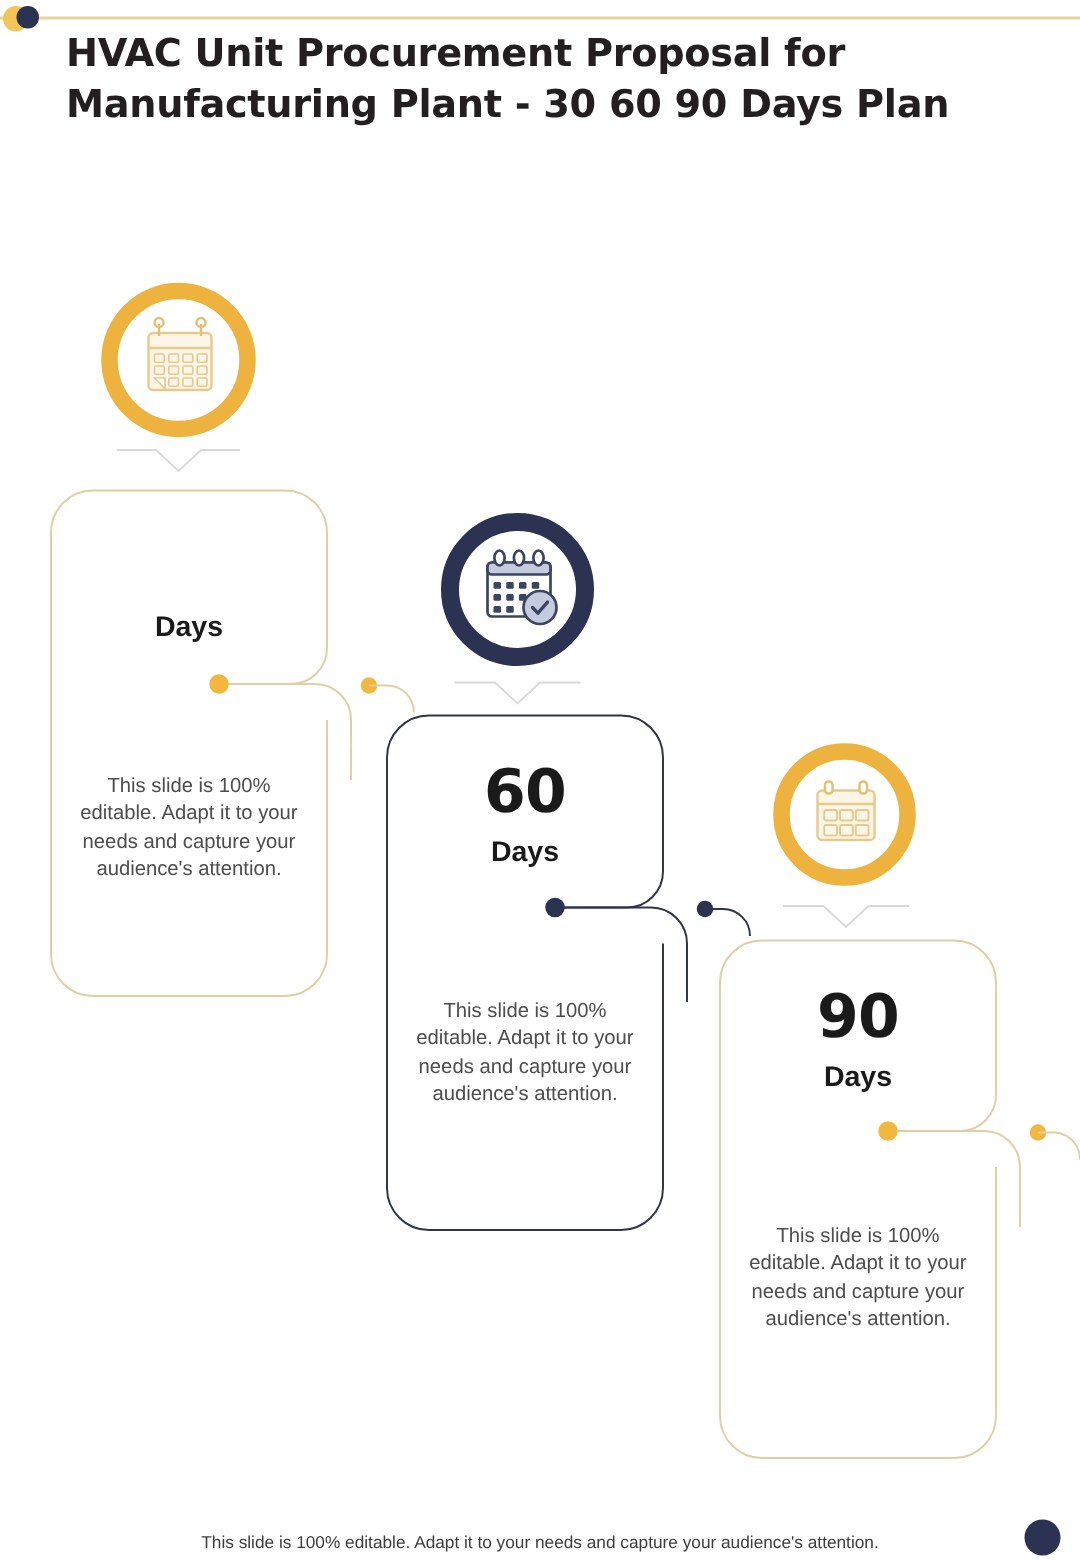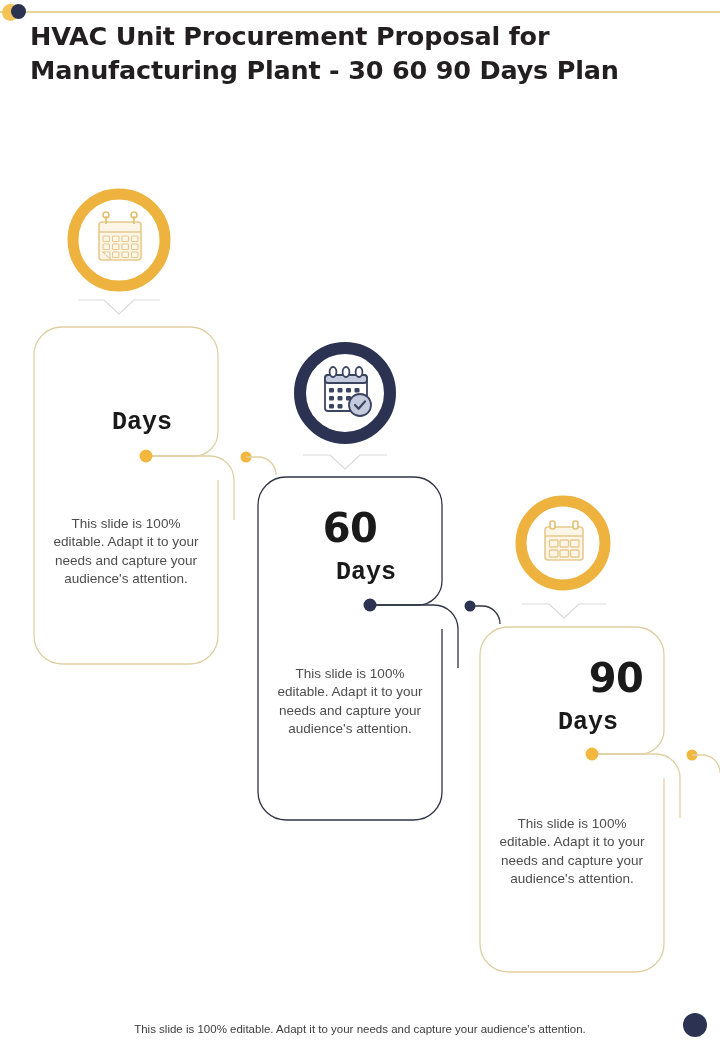--- a/index.html
+++ b/index.html
@@ -18,41 +18,41 @@
   }
   #header-dot-yellow{
     position:absolute;left:2px;top:4px;width:17px;height:17px;
     border-radius:50%;background:#f2c14e;opacity:.95;
   }
   #header-dot-navy{
     position:absolute;left:11px;top:4px;width:15px;height:15px;
     border-radius:50%;background:#2b3252;
   }
   #page-title{
-    position:absolute;left:30px;top:20px;width:640px;
+    position:absolute;left:44px;top:20px;width:640px;
     font-size:25.5px;font-weight:bold;line-height:1.32;
     color:#231f20;letter-spacing:-.2px;
     font-family:"DejaVu Sans", sans-serif;
   }
 
   
   #stage{position:absolute;left:0;top:0;width:720px;height:1040px;}
   #stage svg{position:absolute;left:0;top:0;}
 
   
   .card{position:absolute;box-sizing:border-box;}
   .card .num{
     position:absolute;left:0;width:100%;text-align:center;
     font-family:"DejaVu Sans", sans-serif;
     font-size:40px;font-weight:bold;color:#1a1a1a;letter-spacing:-.5px;
   }
   .card .days{
-    position:absolute;left:16px;width:100%;text-align:center;
-    font-family:Liberation Mono, monospace;
-    font-size:25px;font-weight:bold;color:#1a1a1a;
+    position:absolute;left:0;width:100%;text-align:center;
+    font-family:Liberation Sans, sans-serif;
+    font-size:19px;font-weight:bold;color:#1a1a1a;
   }
   .card .body{
     position:absolute;left:0;width:100%;text-align:center;
     font-size:13.5px;line-height:1.37;color:#4d4d4d;
     font-family:"Liberation Sans", sans-serif;
   }
 
   
   #footer-note{
     position:absolute;left:0;top:1023px;width:720px;text-align:center;
@@ -187,19 +187,19 @@
   <div class="body" style="top:188px;padding:0 16px;box-sizing:border-box;">This slide is 100% editable. Adapt it to your needs and capture your audience's attention.</div>
 </div>
 
 <div class="card" style="left:258px;top:477px;width:184px;height:343px;padding-left:48px;">
   <div class="num" style="top:28px;">60</div>
   <div class="days" style="top:81px;">Days</div>
   <div class="body" style="top:188px;padding:0 16px;box-sizing:border-box;">This slide is 100% editable. Adapt it to your needs and capture your audience's attention.</div>
 </div>
 
 <div class="card" style="left:480px;top:627px;width:184px;height:345px;">
-  <div class="num" style="top:28px;margin-left:44px;">90</div>
+  <div class="num" style="top:28px;">90</div>
   <div class="days" style="top:81px;">Days</div>
   <div class="body" style="top:188px;padding:0 16px;box-sizing:border-box;">This slide is 100% editable. Adapt it to your needs and capture your audience's attention.</div>
 </div>
 
 <div id="footer-note">This slide is 100% editable. Adapt it to your needs and capture your audience's attention.</div>
 <div id="footer-dot"></div>
 
 </body></html>

